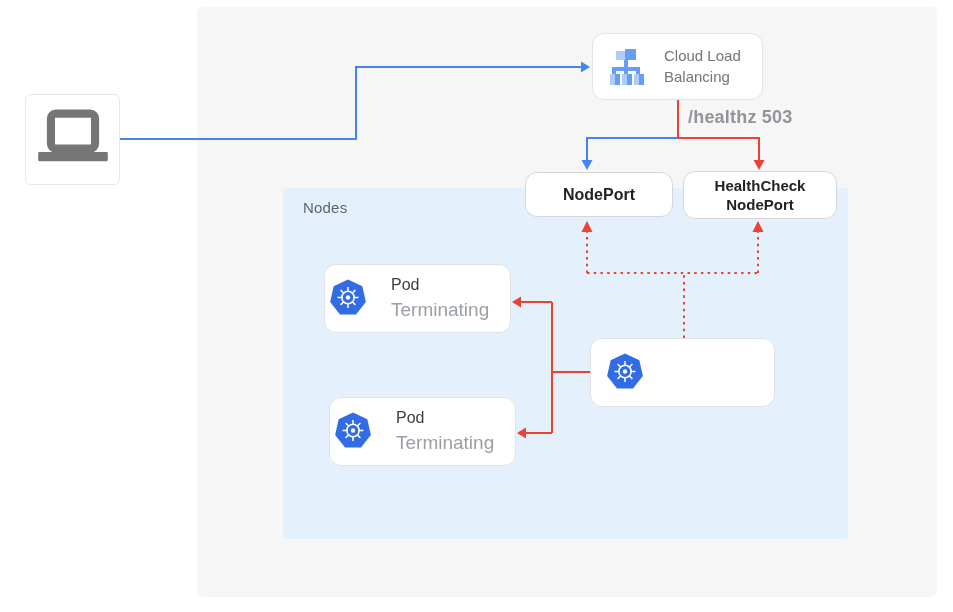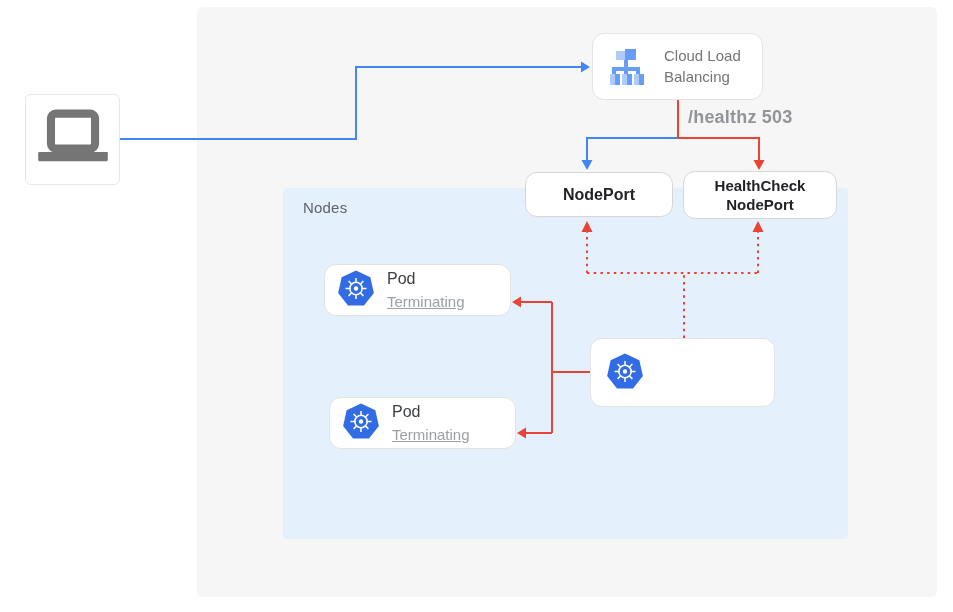--- a/index.html
+++ b/index.html
@@ -30,26 +30,26 @@
   .card{
     background:var(--card-bg);border:1px solid var(--card-border);
     border-radius:12px;display:flex;align-items:center;
   }
   .laptop-card{left:25px;top:94px;width:95px;height:91px;justify-content:center;border-radius:6px;border-color:#e7e7e7;}
   .clb-card{left:592px;top:33px;width:171px;height:67px;padding-left:13px;gap:18px;border-color:#e3e3e3;}
   .clb-label{font-size:15px;line-height:1.35;color:var(--text-gray);width:92px;}
   .port-card{justify-content:center;text-align:center;font-weight:bold;color:#222326;border-color:#d6d6d6;}
   .nodeport-card{left:512px;top:172px;width:148px;height:45px;font-size:16px;margin-left:13px;}
   .hc-card{left:683px;top:171px;width:154px;height:48px;font-size:15px;line-height:1.3;padding:0 18px;}
-  .pod-card{width:187px;height:52px;padding-left:12px;gap:12px;border-color:#e3e3e3;}
+  .pod-card{width:187px;height:69px;padding-left:4px;gap:24px;border-color:#e3e3e3;}
   .pod1{left:324px;top:264px;}
   .pod2{left:329px;top:397px;}
   .kp-card{left:590px;top:338px;width:185px;height:69px;padding-left:15px;gap:24px;border-color:#e3e3e3;}
   .card-title{font-size:16px;color:#3c4043;}
-  .card-sub{font-size:15px;color:var(--text-muted);margin-top:5px;text-decoration:underline;}
+  .card-sub{font-size:19px;color:var(--text-muted);margin-top:5px;}
   .healthz{
     left:688px;top:107px;font-size:18px;font-weight:bold;color:var(--healthz-gray);
     letter-spacing:.2px;
   }
   svg.overlay{left:0;top:0;pointer-events:none;}
   .stroke-blue{stroke:var(--blue);stroke-width:2;fill:none;}
   .stroke-red{stroke:var(--red);stroke-width:2;fill:none;}
   .stroke-red-dotted{stroke:var(--red);stroke-width:2;fill:none;stroke-dasharray:2.5 4.2;}
   .fill-blue{fill:var(--blue);}
   .fill-red{fill:var(--red);}

